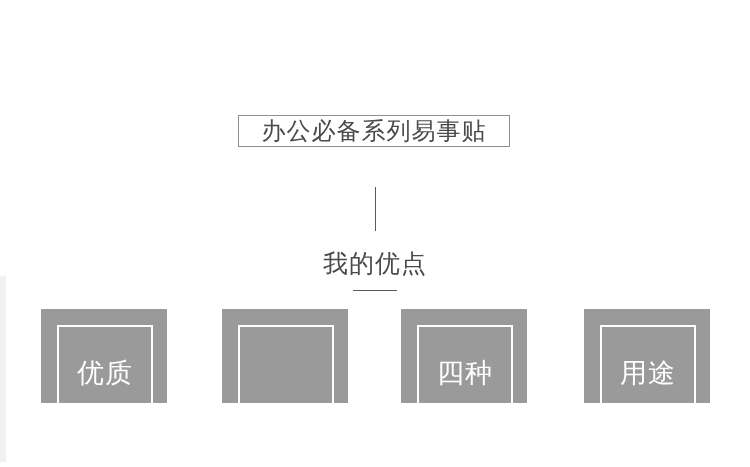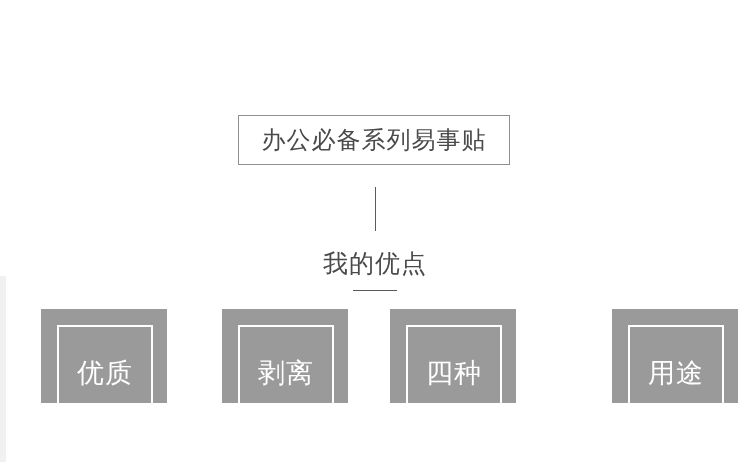--- a/index.html
+++ b/index.html
@@ -20,21 +20,21 @@
       top: 276px;
       width: 6px;
       height: 186px;
       background: #f1f1f1;
     }
     .title-box {
       position: absolute;
       left: 238px;
       top: 115px;
       width: 272px;
-      height: 50px;
+      height: 32px;
       box-sizing: border-box;
       border: 1px solid #8f8f8f;
       display: flex;
       align-items: center;
       justify-content: center;
       color: #4a4a4a;
       font-size: 24px;
       font-weight: 300;
       letter-spacing: 1px;
     }
@@ -109,27 +109,26 @@
 <div class="h-line"></div>
 
 <div class="feature" style="left:41px;">
   <div class="frame">
     <span class="line">优质</span>
   </div>
 </div>
 
 <div class="feature" style="left:222px;">
   <div class="frame">
-    <span class="line">剥离</span>
   </div>
 </div>
 
-<div class="feature" style="left:390px;">
+<div class="feature" style="left:401px;">
   <div class="frame">
     <span class="line">四种</span>
   </div>
 </div>
 
-<div class="feature" style="left:612px;">
+<div class="feature" style="left:584px;">
   <div class="frame">
     <span class="line">用途</span>
   </div>
 </div>
 
 </body></html>

